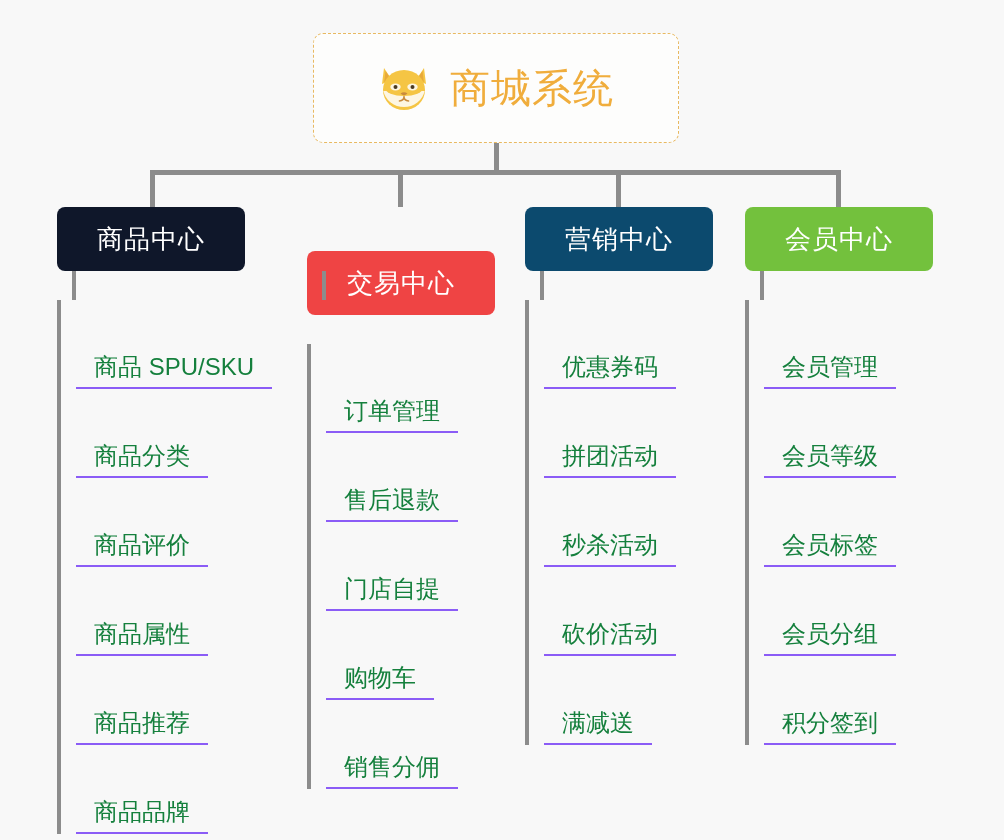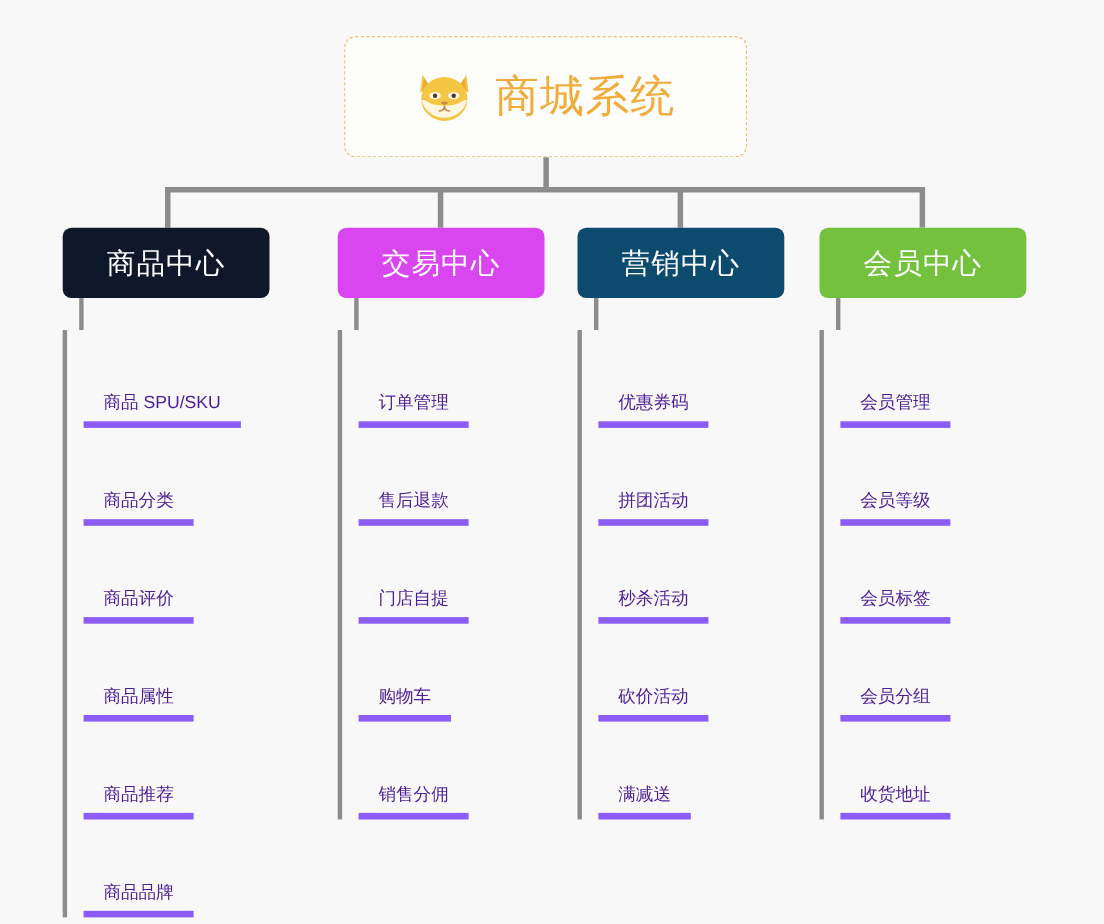--- a/index.html
+++ b/index.html
@@ -94,21 +94,21 @@
     border-radius: 8px;
     display: flex;
     align-items: center;
     justify-content: center;
     color: #ffffff;
     font-size: 26px;
     letter-spacing: 1px;
     white-space: nowrap;
   }
   .cat-header.blue   { background: #0f172a; }
-  .cat-header.red    { background: #d946ef; }
+  .cat-header.red    { background: #ef4444; margin-top: 44px; }
   .cat-header.orange { background: #0c4a6e; }
   .cat-header.green  { background: #73c13d; }
 
   
   .cat-stem {
     position: absolute;
     left: 15px;
     top: 64px;
     width: 4px;
     height: 29px;
@@ -125,26 +125,26 @@
 
   .leaf-item {
     height: 89px;
     display: flex;
     align-items: flex-end;
     padding-bottom: 0;
   }
 
   .leaf-label {
     display: inline-block;
-    font-size: 16px;
+    font-size: 24px;
     line-height: 1.1;
-    color: #4c1d95;
+    color: #15803d;
     white-space: nowrap;
     padding: 0 18px 7px 18px;
-    border-bottom: 6px solid #8b5cf6;
+    border-bottom: 2px solid #8b5cf6;
   }
 </style>
 </head>
 <body>
 
 <div id="mindmap">
 
   <div class="root-node">
     <span class="root-emoji">
       <svg viewBox="0 0 52 48" xmlns="http://www.w3.org/2000/svg">
@@ -260,18 +260,18 @@
       <div class="leaf-item">
           <span class="leaf-label">会员等级</span>
         </div>
       <div class="leaf-item">
           <span class="leaf-label">会员标签</span>
         </div>
       <div class="leaf-item">
           <span class="leaf-label">会员分组</span>
         </div>
       <div class="leaf-item">
-          <span class="leaf-label">收货地址</span>
+          <span class="leaf-label">积分签到</span>
         </div>
     </div>
   </div>
 
 </div>
 
 </body></html>

